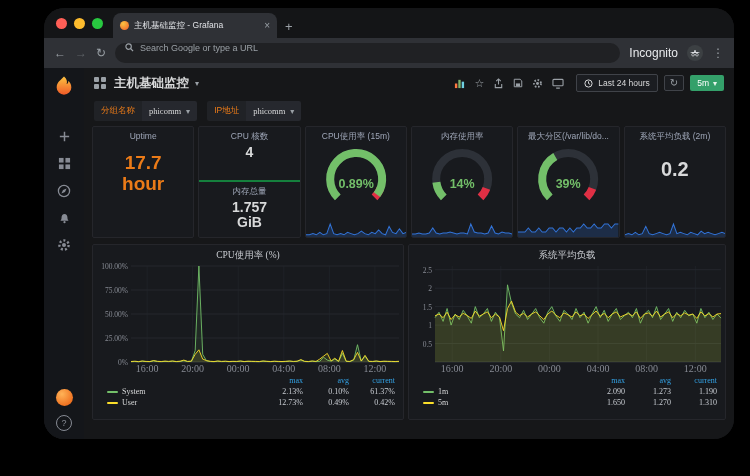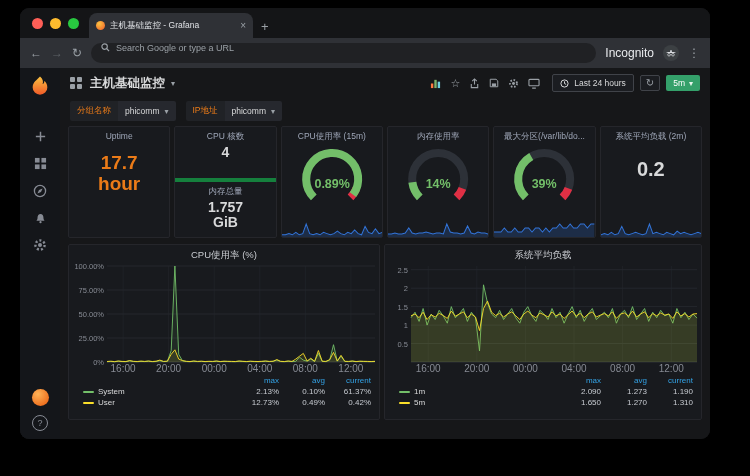--- a/index.html
+++ b/index.html
@@ -1,18 +1,18 @@
 <!DOCTYPE html>
 <html><head>
 <meta charset="utf-8">
 <style>
   html,body{margin:0;padding:0;background:#000;}
   .stage{position:relative;width:750px;height:476px;background:#000;overflow:hidden;
          font-family:"Liberation Sans", sans-serif; -webkit-font-smoothing:antialiased;}
-  .window{position:absolute;left:20px;top:8px;width:690px;height:431px;border-radius:9px;
+  .window{position:absolute;left:44px;top:8px;width:690px;height:431px;border-radius:20px;
           overflow:hidden;background:#161719;box-shadow:0 14px 40px rgba(0,0,0,.7);}
   
   .tabstrip{height:30px;background:#141517;display:flex;align-items:flex-end;}
   .lights{display:flex;gap:7px;align-items:center;height:30px;padding:0 10px 0 12px;}
   .light{width:11px;height:11px;border-radius:50%;}
   .l-red{background:#ff5f57}.l-yellow{background:#febc2e}.l-green{background:#28c840}
   .tab{width:150px;height:25px;background:#2f3136;border-radius:8px 8px 0 0;display:flex;
        align-items:center;gap:5px;padding:0 7px;min-width:0;}
   .tab-fav{width:9px;height:9px;border-radius:50%;background:radial-gradient(circle at 35% 30%,#fcc341,#f05a28);flex:0 0 auto;}
   .tab-title{font-size:8.5px;color:#dfe1e5;white-space:nowrap;overflow:hidden;text-overflow:ellipsis;flex:1;}
@@ -50,37 +50,37 @@
               padding:2px 5px;font-size:10px;line-height:1;}
   .intervalbtn{background:#34a06a;border-radius:2px;color:#fff;font-size:8.5px;padding:3px 7px;
                display:flex;align-items:center;gap:4px;}
   .intervalbtn .caret{color:#e7f5ec;}
   
   .varrow{height:26px;display:flex;align-items:center;padding:0 10px;gap:10px;}
   .vargroup{display:flex;align-items:stretch;}
   .varlabel{background:#202226;color:#eb7b18;font-size:8.5px;padding:4px 7px;border-radius:2px 0 0 2px;
             display:flex;align-items:center;white-space:nowrap;}
   .varvalue{background:#26282e;color:#d8d9da;font-size:8.5px;padding:4px 7px;border-radius:0 2px 2px 0;
-            display:flex;align-items:center;gap:5px;white-space:nowrap;}
+            display:flex;align-items:center;gap:5px;white-space:nowrap;font-family:Liberation Serif, serif;}
   
   .statsrow{margin:2px 8px 0;display:grid;grid-template-columns:repeat(6,1fr);gap:4px;height:112px;}
   .panel{background:#181a1e;border:1px solid #25262b;border-radius:2px;position:relative;overflow:hidden;}
   .ptitle{font-size:8.5px;color:#9fa7b8;text-align:center;padding:4px 3px 0;white-space:nowrap;
           overflow:hidden;text-overflow:ellipsis;}
   .bigval{display:flex;flex-direction:column;align-items:center;justify-content:center;
           font-weight:bold;line-height:1.08;text-align:center;}
   .uptime-val{margin-top:12px;font-size:19px;color:#eb7b18;}
   .half{height:50%;box-sizing:border-box;}
-  .half.top{border-bottom:4px solid #15803d;}
+  .half.top{border-bottom:2px solid #15803d;}
   .half .val{font-size:14px;color:#d8d9da;font-weight:bold;text-align:center;margin-top:2px;line-height:1.1;}
   .load-val{margin-top:16px;font-size:20px;color:#d8d9da;}
   .gauge{display:block;width:100%;height:58px;margin-top:2px;}
   .spark{position:absolute;left:0;right:0;bottom:0;width:100%;height:16px;display:block;}
   
-  .chartsrow{margin:6px 8px 0;display:grid;grid-template-columns:312px 318px;gap:4px;height:176px;}
+  .chartsrow{margin:6px 8px 0;display:grid;grid-template-columns:312px 318px;gap:4px;height:176px;font-family:Liberation Serif, serif;}
   .chart-panel{display:flex;flex-direction:column;}
   .ctitle{font-size:9.5px;color:#c9ccd1;text-align:center;padding:4px 3px 2px;white-space:nowrap;
           overflow:hidden;text-overflow:ellipsis;}
   .chart-body{display:flex;padding:2px 4px 0 2px;}
   .yaxis{position:relative;height:96px;font-size:7.5px;color:#878b94;}
   .yaxis span{position:absolute;right:3px;white-space:nowrap;}
   .plotwrap{position:relative;}
   .plot-svg{display:block;}
   .xaxis{position:relative;height:12px;font-size:10px;color:#878b94;}
   .xaxis span{position:absolute;top:1px;width:28px;text-align:center;}

